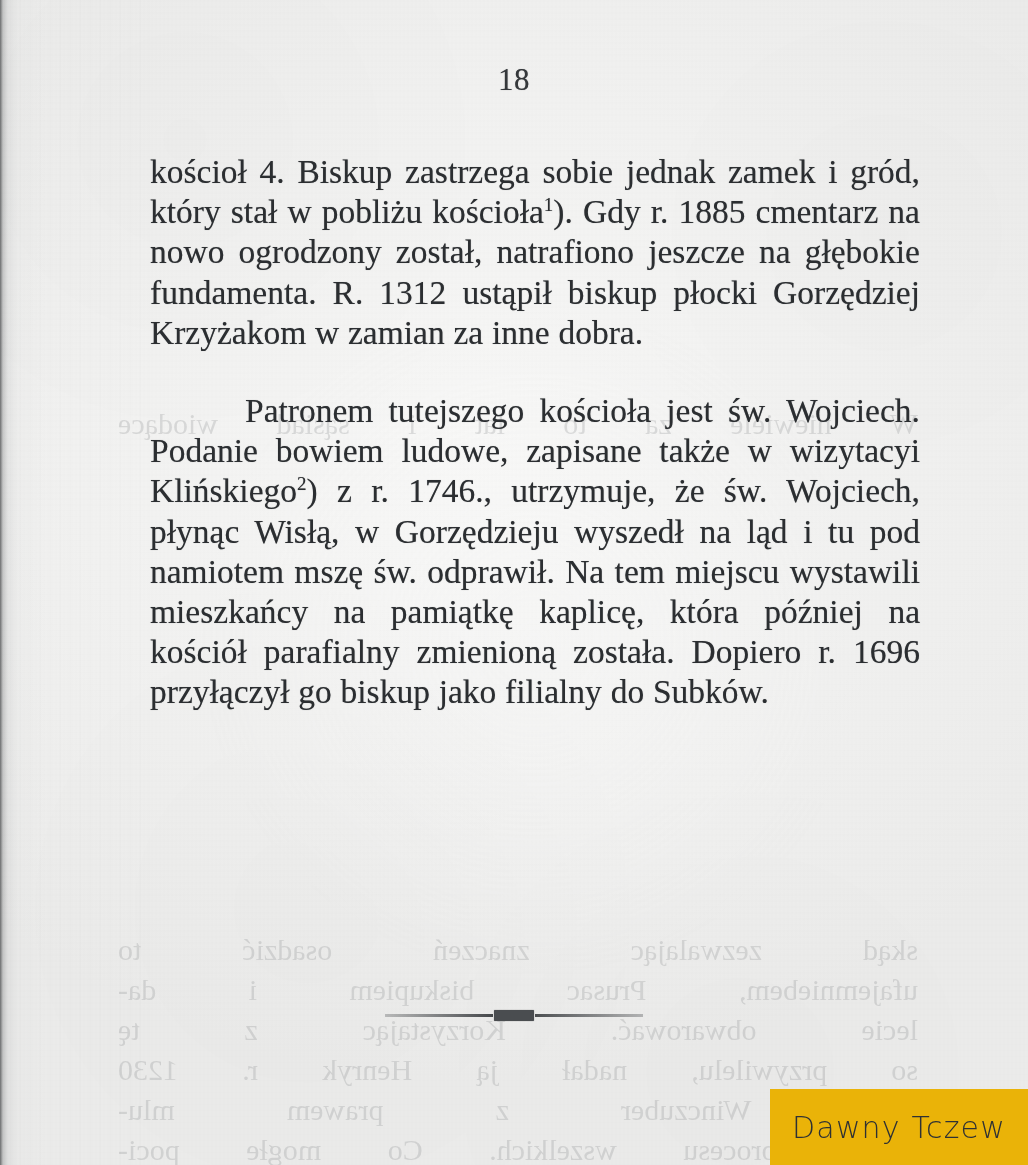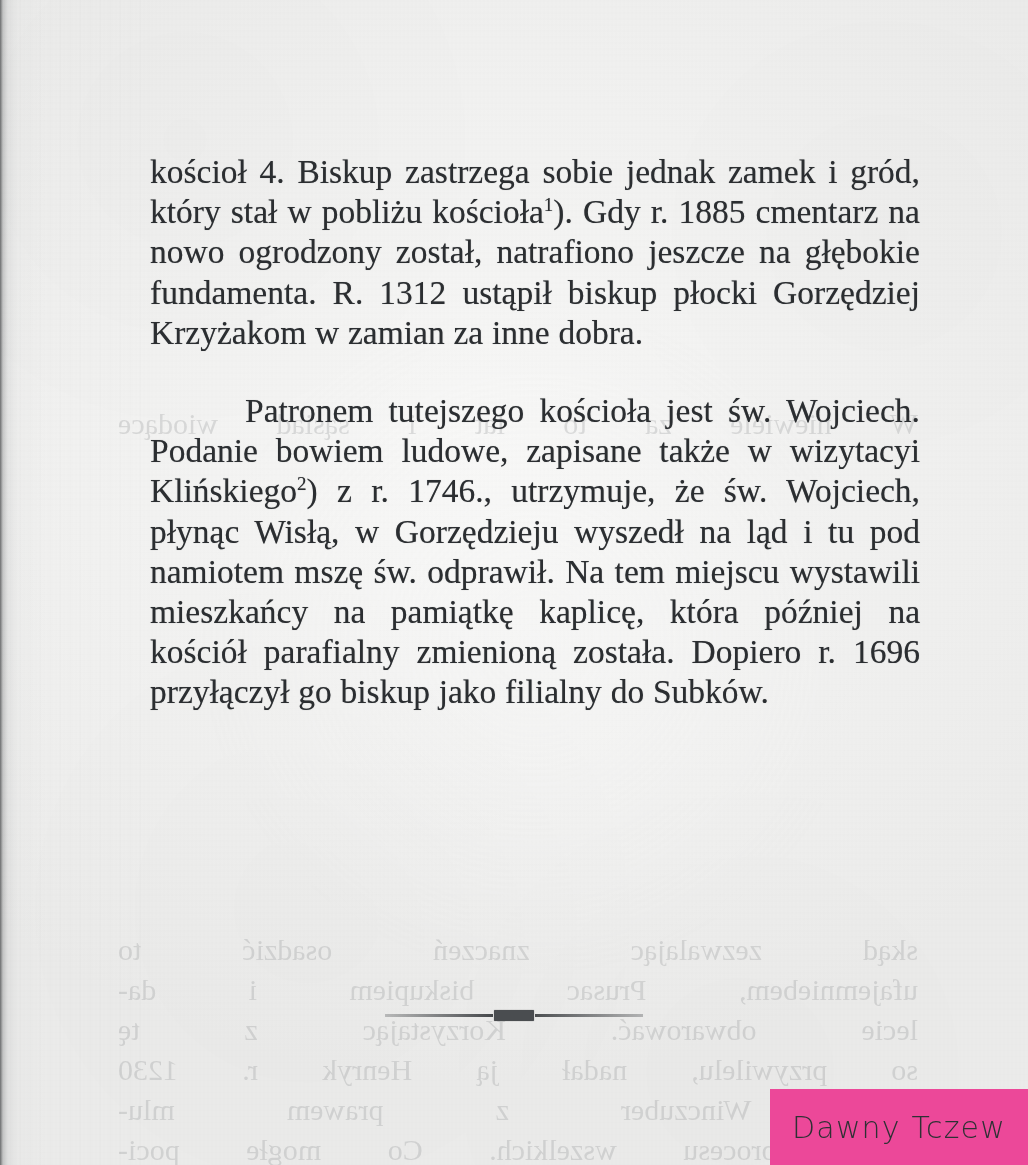--- a/index.html
+++ b/index.html
@@ -159,21 +159,21 @@
     box-shadow: 0 0 1px rgba(30,32,34,.7);
   }
 
   
   .watermark {
     position: absolute;
     right: 0;
     bottom: 0;
     width: 258px;
     height: 76px;
-    background: #ec4899;
+    background: #eab308;
     display: flex;
     align-items: center;
     justify-content: center;
   }
   .watermark span {
     font-family: "DejaVu Sans", "Liberation Sans", sans-serif;
     font-size: 30px;
     font-weight: 300;
     letter-spacing: 1.2px;
     color: #2e3134;
@@ -191,20 +191,21 @@
   <div class="showthrough band-upper">W niewiele za to lat i sąsiad wiodące</div>
   <div class="showthrough band-lower">skąd zezwalając znaczeń osadzić to
 ufajemniebem, Prusac biskupiem i da-
 lecie obwarować. Korzystając z tę
 so przywilelu, nadał ją Henryk r. 1230
 rowi Winczuber z prawem mlu-
 spruą (procesu wszelkich. Co mogłe poci-</div>
 
   <div class="content">
 
+    <div class="folio">18</div>
 
     <div class="textblock">
 
       <p class="para p1"><span>kościoł 4. Biskup zastrzega sobie jednak zamek i gród, który stał w pobliżu kościoła</span><sup>1</sup><span>). Gdy r. 1885 cmentarz na nowo ogrodzony został, natrafiono jeszcze na głębokie fundamenta. R. 1312 ustąpił biskup płocki Gorzędziej Krzyżakom w zamian za inne dobra.</span></p>
 
       <p class="para p2"><span>Patronem tutejszego kościoła jest św. Wojciech. Podanie bowiem ludowe, zapisane także w wizytacyi Klińskiego</span><sup>2</sup><span>) z r. 1746., utrzymuje, że św. Wojciech, płynąc Wisłą, w Gorzędzieju wyszedł na ląd i tu pod namiotem mszę św. odprawił. Na tem miejscu wystawili mieszkańcy na pamiątkę kaplicę, która później na kościół parafialny zmienioną została. Dopiero r. 1696 przyłączył go biskup jako filialny do Subków.</span></p>
 
     </div>
 
     <div class="divider">

